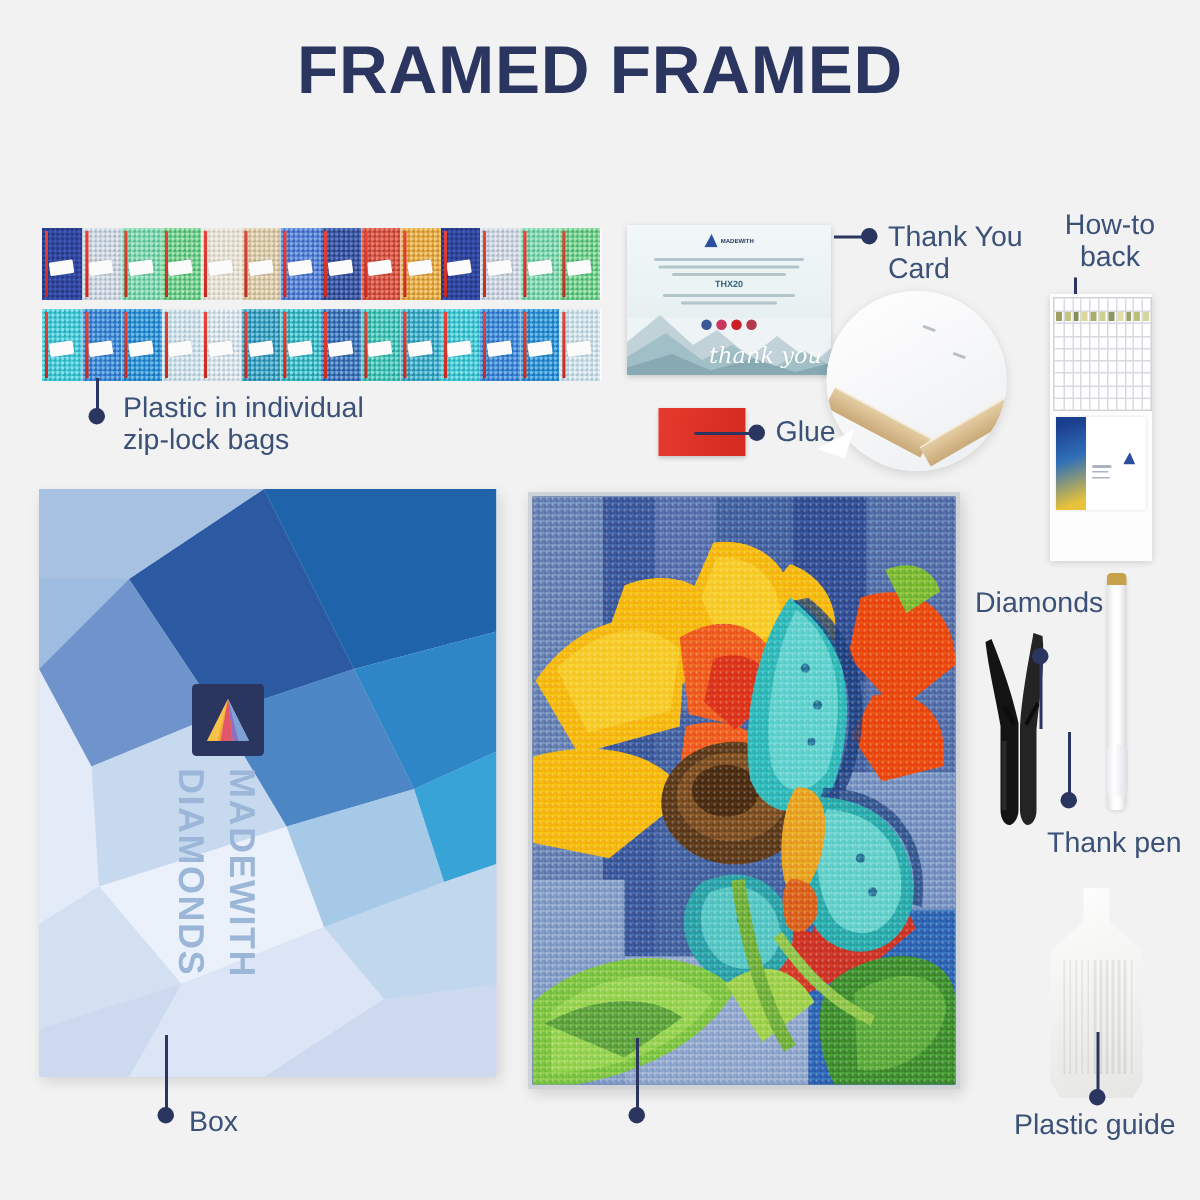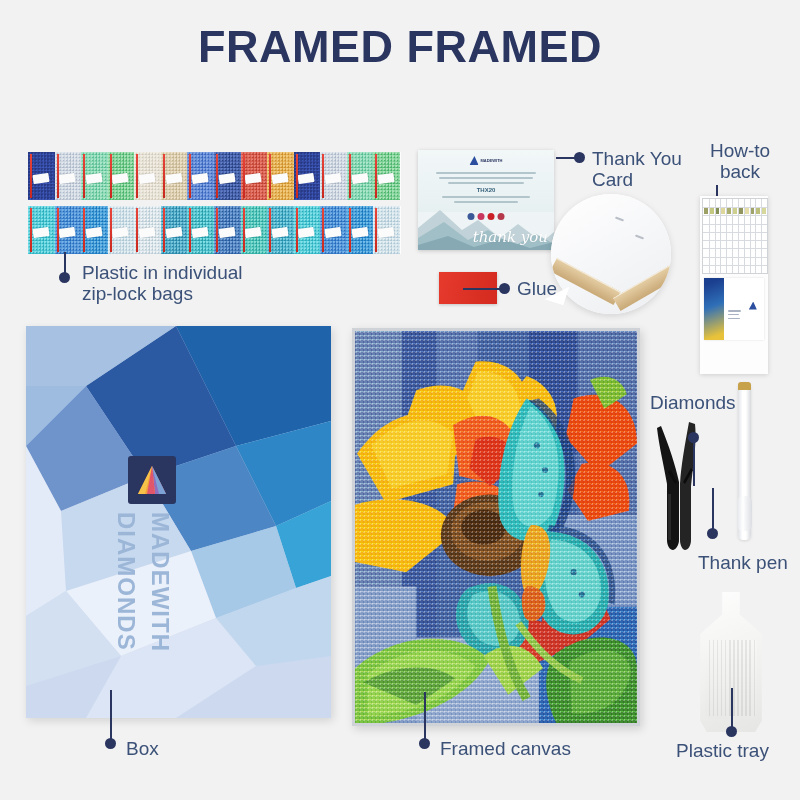--- a/index.html
+++ b/index.html
@@ -493,21 +493,20 @@
           <path d="M160,286 C178,312 196,330 222,342" stroke="#8cc348" stroke-width="7" fill="none"></path>
         </g>
       </svg>
       <div class="dots"></div>
       <div class="dots2"></div>
     </div>
   </div>
 
   <div class="ln v" style="left:424px;top:692px;height:48px;"></div>
   <div class="dot" style="left:419px;top:738px;"></div>
-  <div class="lbl big" style="left:440px;top:738px;">Framed canvas</div>
 
   <div class="tweez" style="left:655px;top:420px;width:50px;height:130px;">
     <svg width="50" height="130" viewBox="0 0 50 130">
       <path d="M6,6 C14,26 20,44 24,62 L24,120 C24,126 20,130 18,130 C15,130 12,126 12,120 L12,64 C9,46 4,26 2,8 Z" fill="#141414"></path>
       <path d="M34,2 C30,24 26,46 25,64 L25,120 C25,126 28,130 30,130 C33,130 36,126 36,120 L36,66 C38,46 42,22 40,4 Z" fill="#242424"></path>
       <path d="M16,50 L22,62 L20,64 L13,52 Z" fill="#0c0c0c"></path>
       <path d="M36,48 L28,62 L30,64 L38,50 Z" fill="#0c0c0c"></path>
       <rect x="13" y="74" width="3" height="46" fill="#3d3d3d" opacity=".55"></rect>
     </svg>
   </div>
@@ -536,15 +535,15 @@
         <div class="groove" style="left: 28.5385px;"></div>
         <div class="groove" style="left: 32.6154px;"></div>
         <div class="groove" style="left: 36.6923px;"></div>
         <div class="groove" style="left: 40.7692px;"></div>
         <div class="groove" style="left: 44.8462px;"></div>
         <div class="groove" style="left: 48.9231px;"></div>
       </div>
   </div>
   <div class="ln v" style="left:731px;top:688px;height:42px;"></div>
   <div class="dot" style="left:726px;top:726px;"></div>
-  <div class="lbl big" style="left:676px;top:740px;">Plastic tray</div>
+  <div class="lbl big" style="left:676px;top:740px;">Plastic guide</div>
 
 </div>
 
 </body></html>

